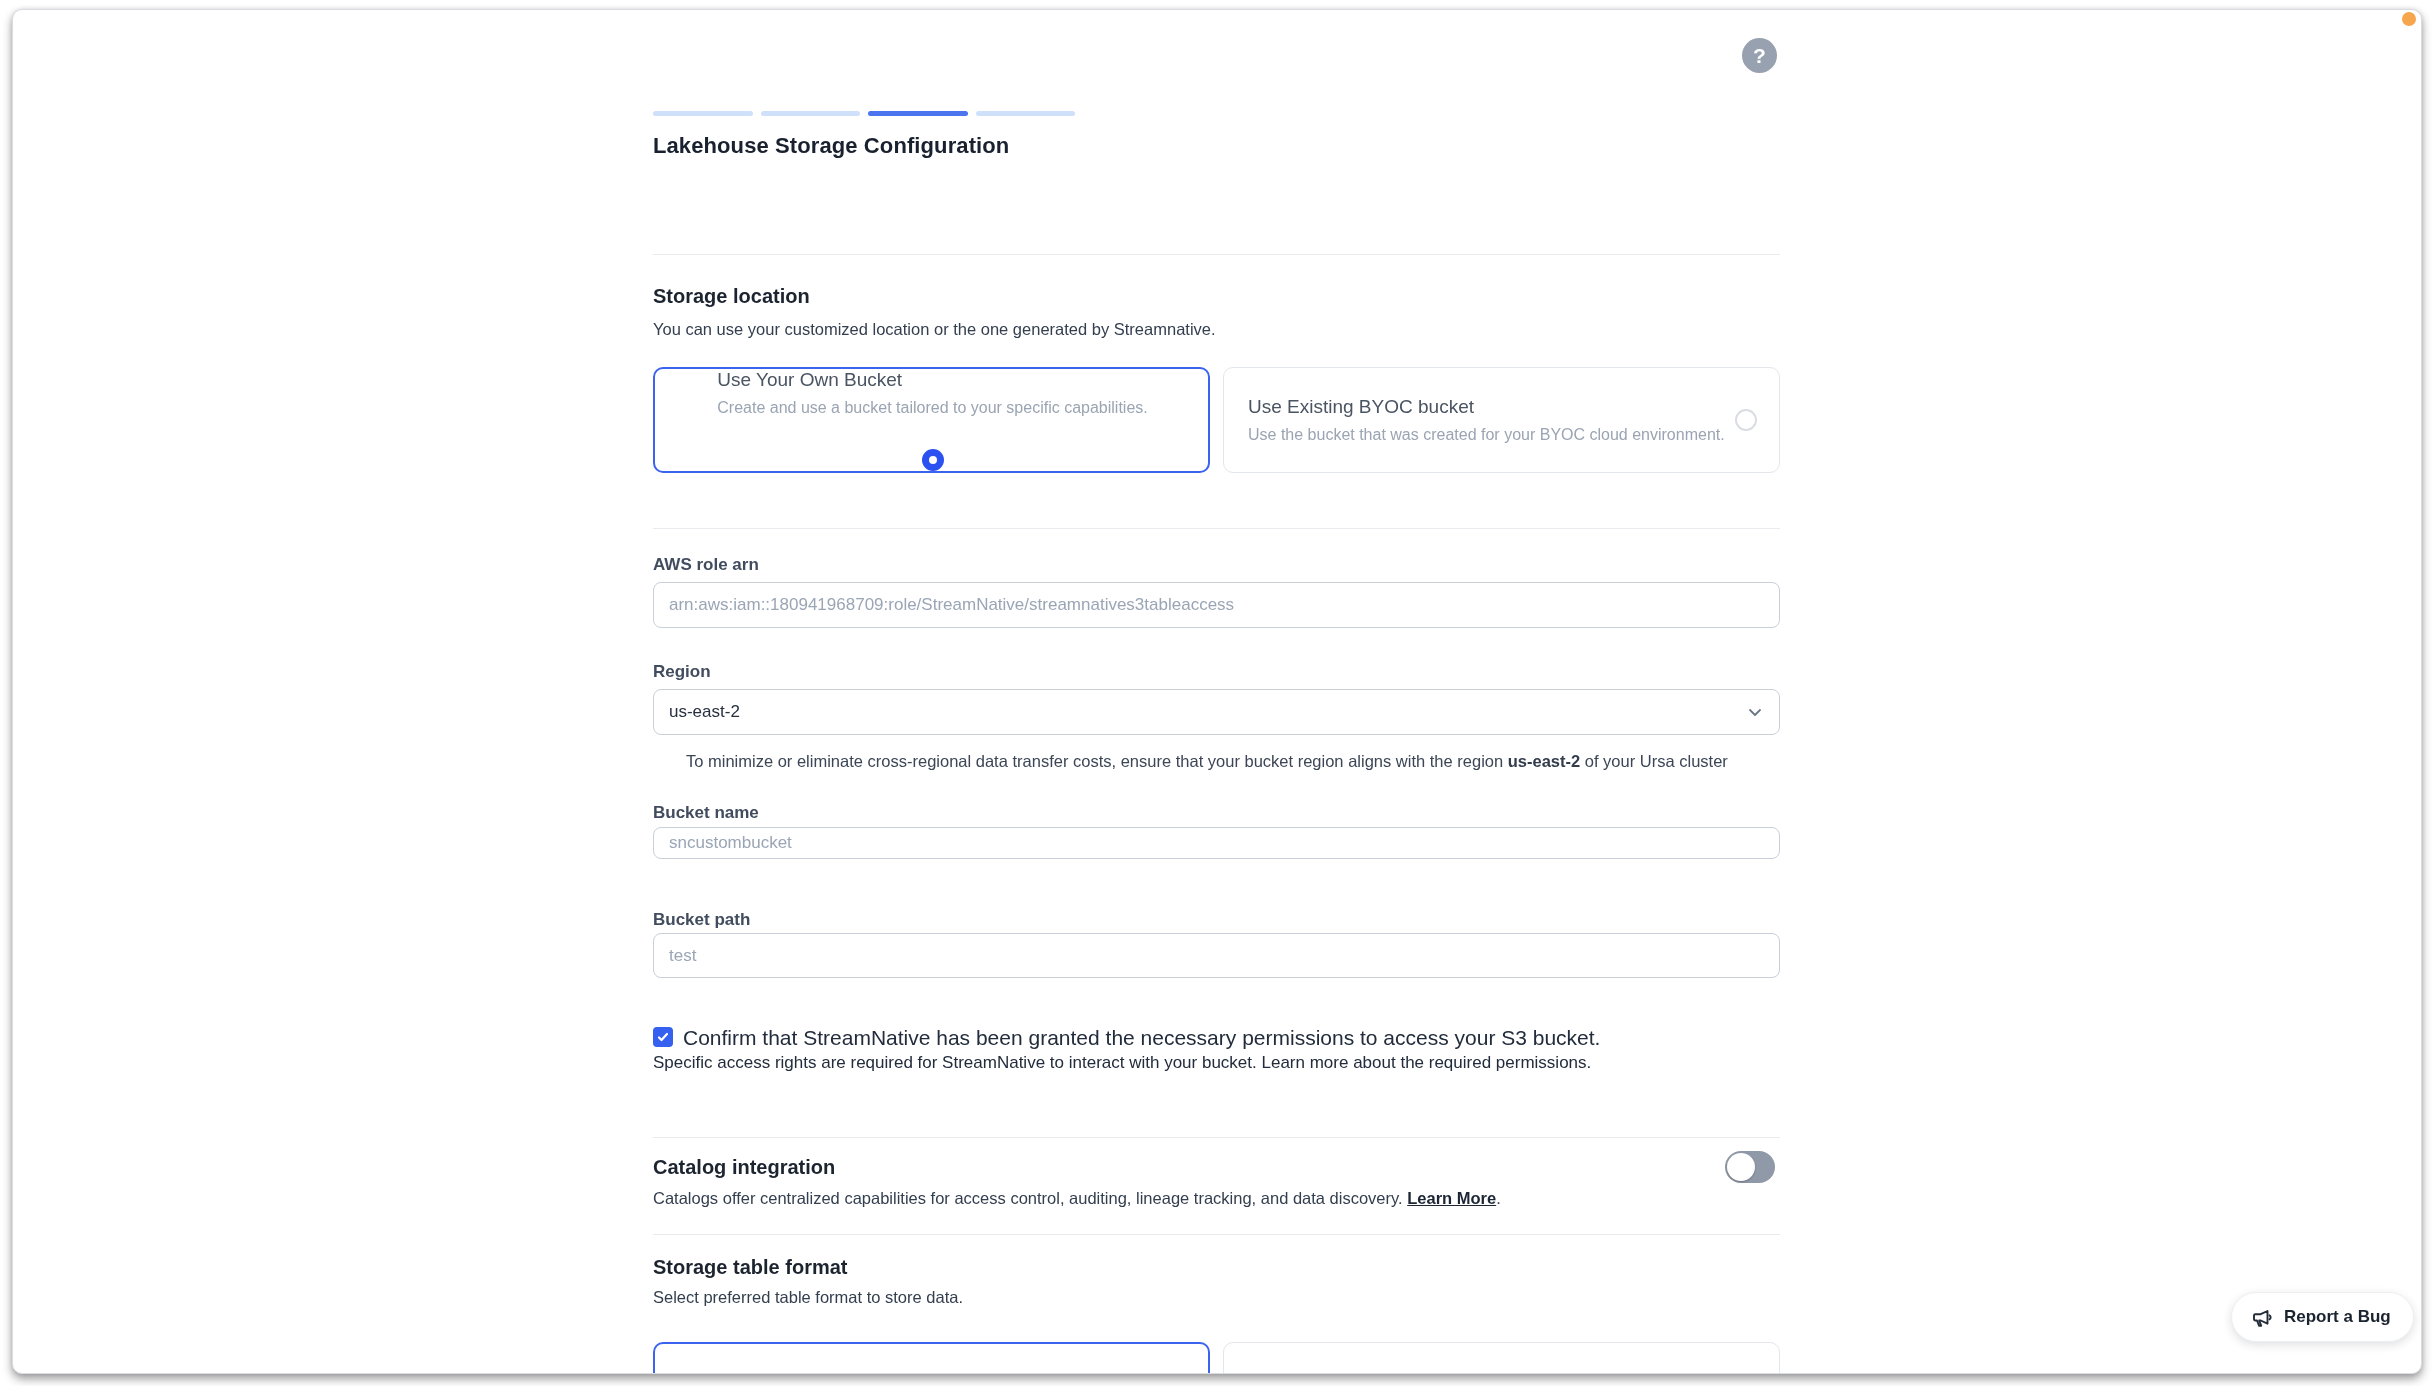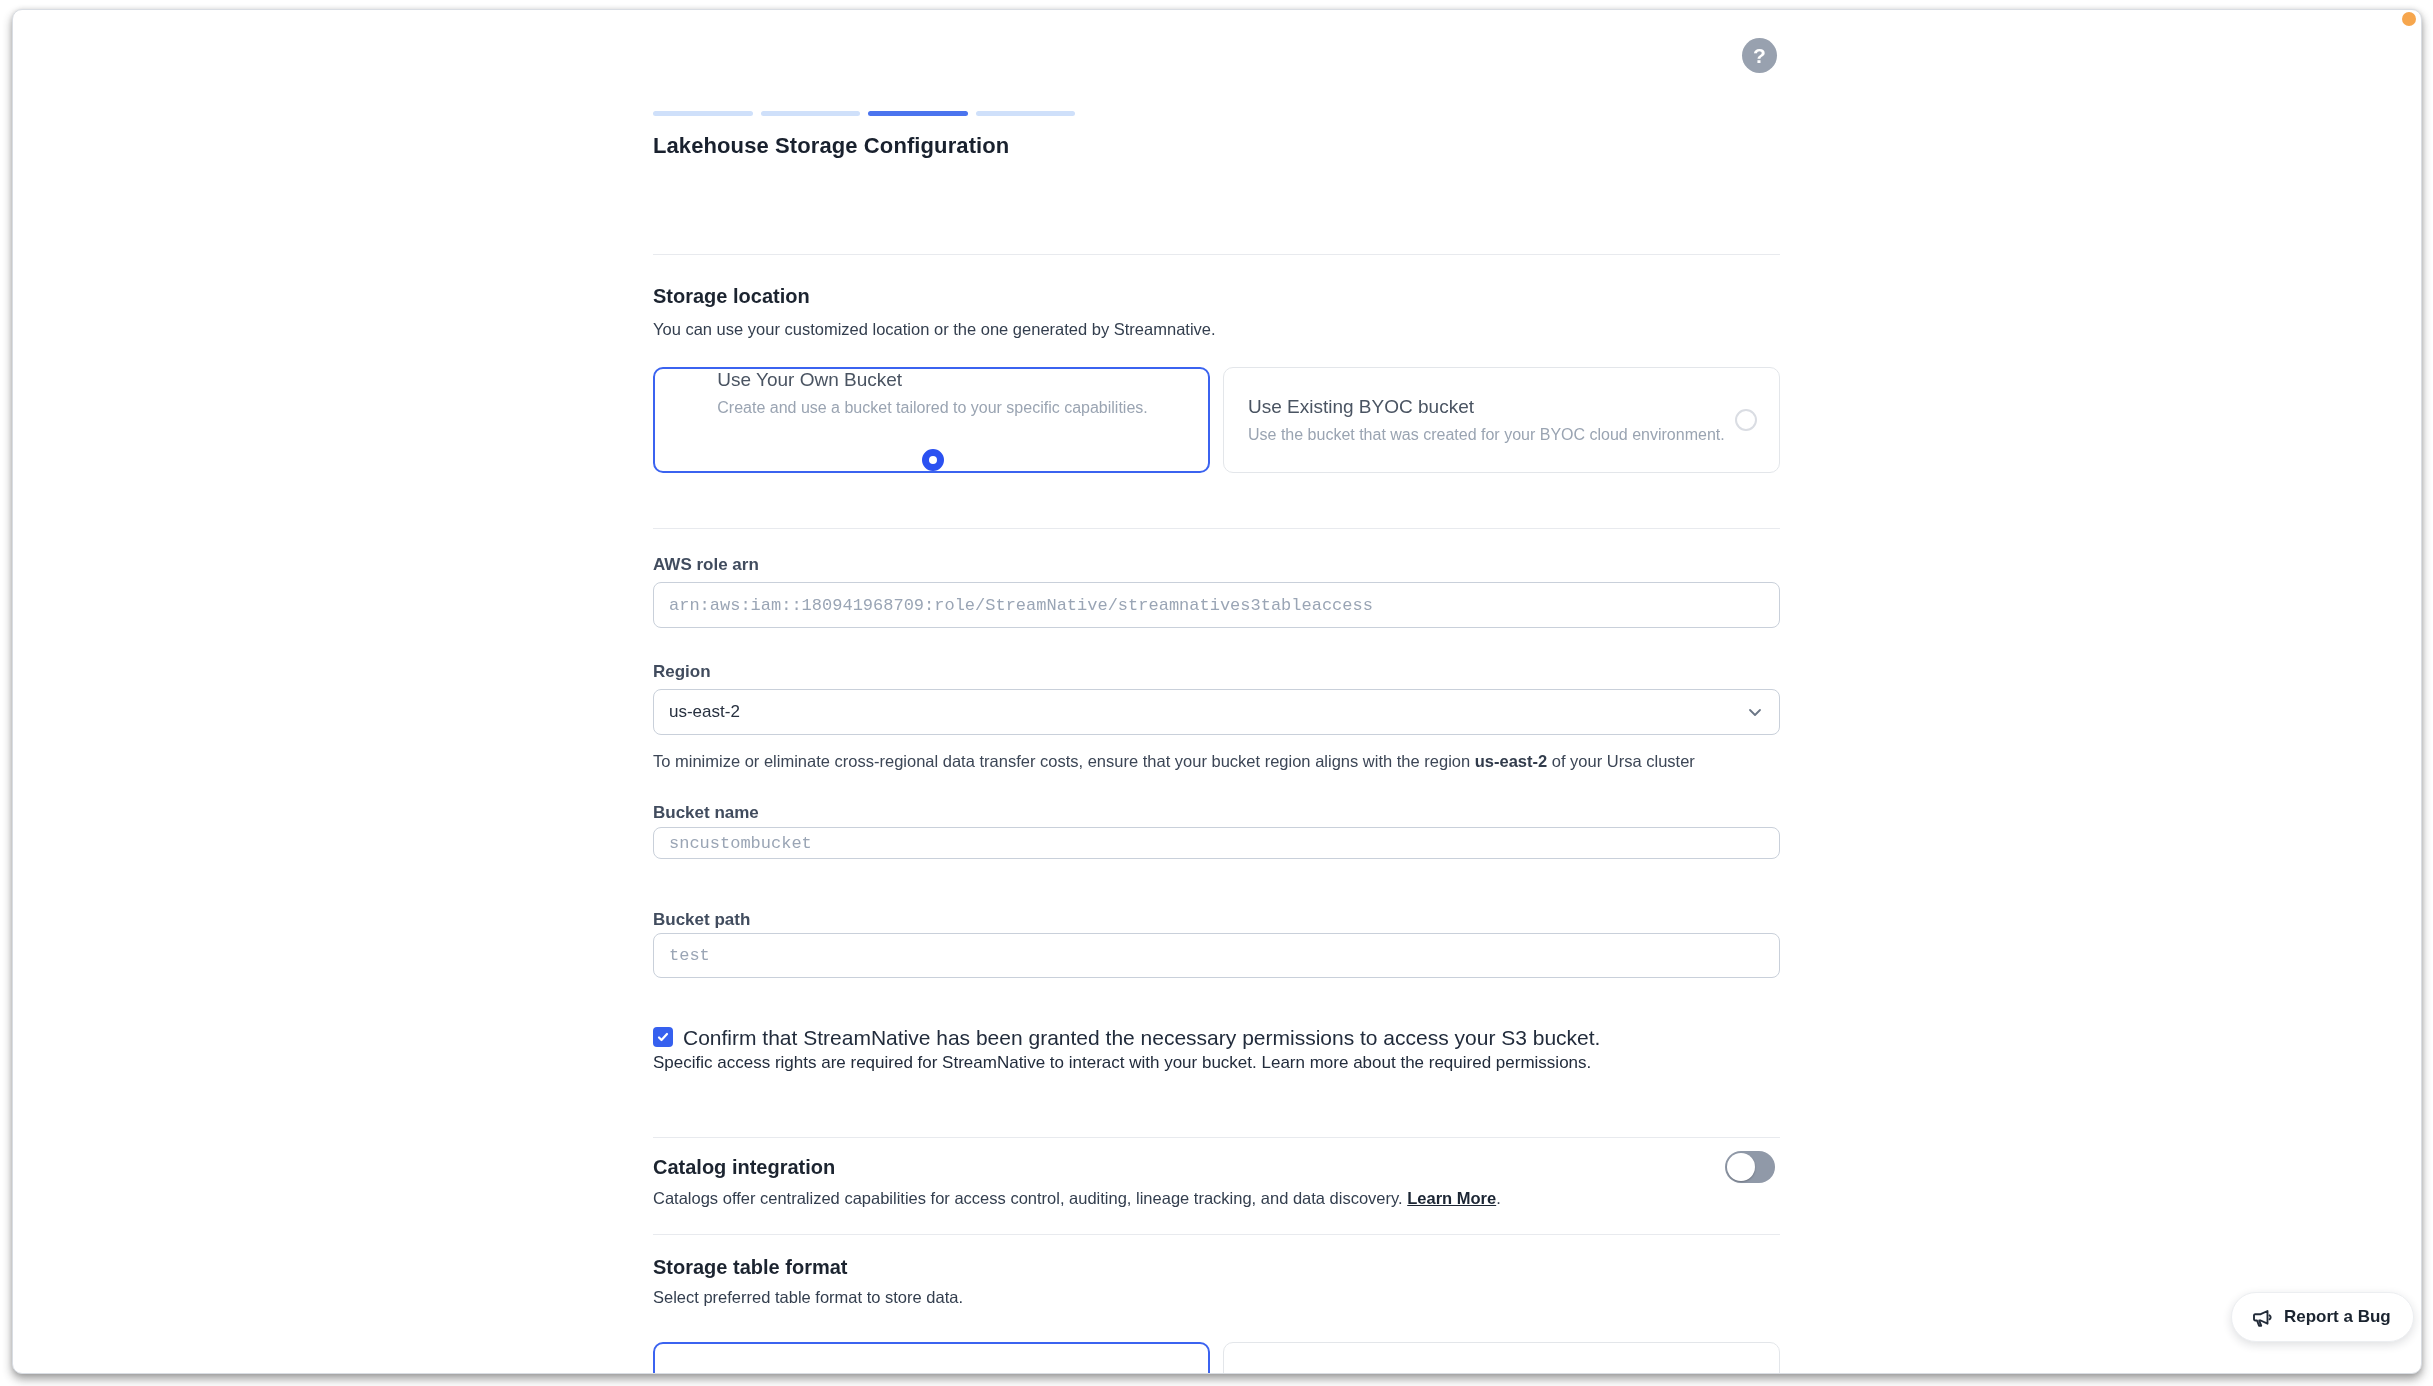--- a/index.html
+++ b/index.html
@@ -47,21 +47,21 @@
   .radio { width: 22px; height: 22px; border-radius: 50%; flex: 0 0 auto; }
   .radio.on { border: 7px solid #2b51f1; background: #ffffff; }
   .radio.off { border: 2px solid #dadde3; background: #ffffff; }
 
   
   .field-label { position: absolute; left: 640px; font-size: 17px; font-weight: 700;
     color: #414c5e; }
   .text-input { position: absolute; left: 640px; width: 1127px; height: 46px;
     border: 1px solid #c9d0da; border-radius: 8px; padding: 0 15px; font-size: 17px;
     color: #27303f; background: #ffffff; outline: none;
-    font-family: Liberation Mono, monospace; }
+    font-family: Liberation Sans, sans-serif; }
   .text-input::placeholder { color: #9aa5b5; opacity: 1; }
   .select { position: absolute; left: 640px; width: 1127px; height: 46px;
     border: 1px solid #c9d0da; border-radius: 8px; padding: 0 15px; font-size: 17px;
     color: #27303f; background: #ffffff; display: flex; align-items: center;
     justify-content: space-between; cursor: pointer; }
   .helper { position: absolute; left: 640px; font-size: 16.5px; color: #3c4656; }
   .helper b { font-weight: 700; color: #323c4c; }
 
   
   .check-row { position: absolute; left: 640px; top: 1016px; display: flex;
@@ -139,21 +139,21 @@
     <div class="field-label" style="top:545px;">AWS role arn</div>
     <input class="text-input" style="top: 572px;" type="text" placeholder="arn:aws:iam::180941968709:role/StreamNative/streamnatives3tableaccess">
 
     <div class="field-label" style="top:652px;">Region</div>
     <div class="select" style="top:679px;">
       <span>us-east-2</span>
       <svg width="18" height="18" viewBox="0 0 18 18">
         <path d="M4 7 l5 5 5-5" stroke="#6b7686" stroke-width="1.8" fill="none" stroke-linecap="round" stroke-linejoin="round"></path>
       </svg>
     </div>
-    <div class="helper" style="top:742px;">
+    <div class="helper" style="top:742px;margin-left:33px;">
       <span>To minimize or eliminate cross-regional data transfer costs, ensure that your bucket region aligns with the region </span><b>us-east-2</b><span> of your Ursa cluster</span>
     </div>
 
     <div class="field-label" style="top:793px;">Bucket name</div>
     <input class="text-input" style="top: 817px; height: 32px;" type="text" placeholder="sncustombucket">
 
     <div class="field-label" style="top:900px;">Bucket path</div>
     <input class="text-input" style="top: 923px; height: 45px;" type="text" placeholder="test">
 
     <div class="check-row">

